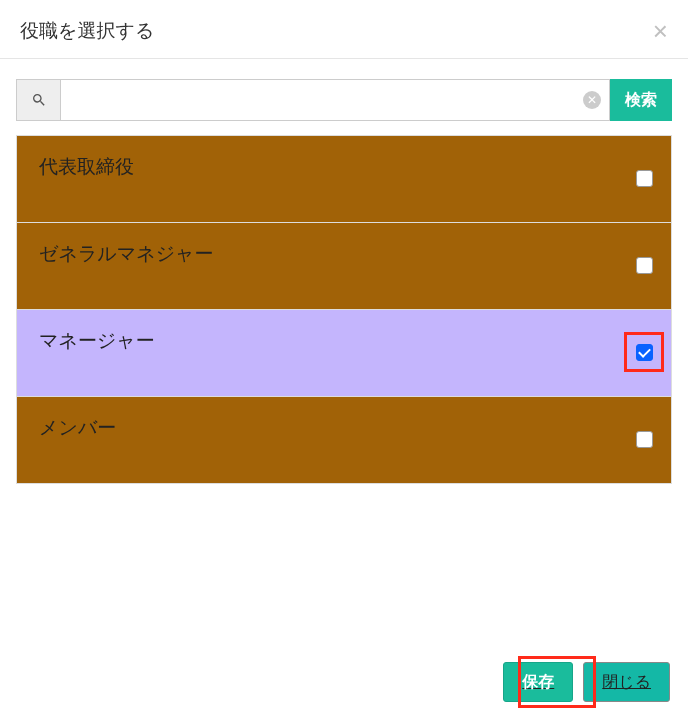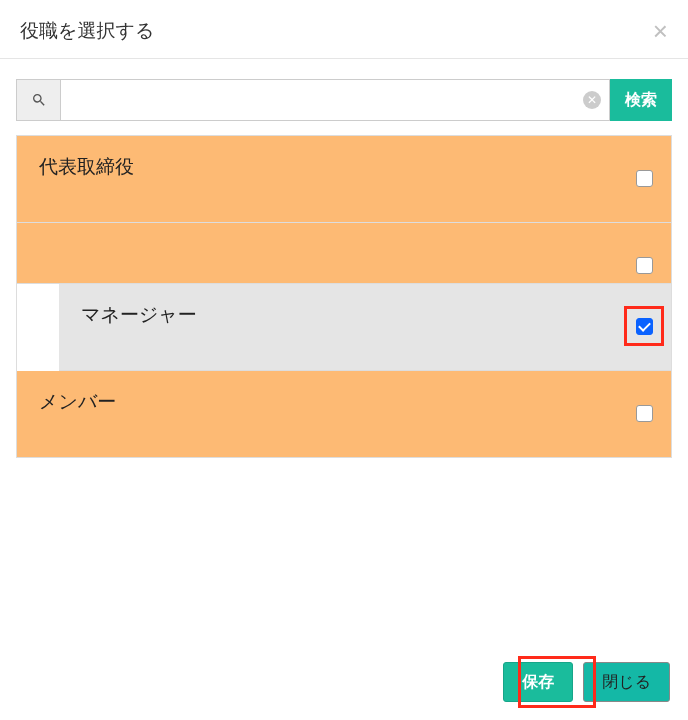--- a/index.html
+++ b/index.html
@@ -10,28 +10,28 @@
   .close-x { font-size: 26px; color: #c0c0c0; cursor: pointer; line-height: 1; font-weight: 300; }
   .content { padding: 20px 16px 0 16px; }
   .search-row { display: flex; align-items: stretch; height: 42px; margin-bottom: 14px; }
   .search-icon-box { width: 44px; border: 1px solid #ccc; background: #eee; display: flex; align-items: center; justify-content: center; border-right: none; }
   .search-icon-box svg { width: 16px; height: 16px; fill: #555; }
   .search-input-wrap { flex: 1; position: relative; border: 1px solid #ccc; background: #fff; display: flex; align-items: center; }
   .search-input { width: 100%; height: 100%; border: none; outline: none; padding: 0 32px 0 10px; font-size: 15px; }
   .clear-icon { position: absolute; right: 8px; top: 50%; transform: translateY(-50%); width: 18px; height: 18px; border-radius: 50%; background: #ccc; color: #fff; font-size: 12px; display: flex; align-items: center; justify-content: center; cursor: pointer; line-height: 1; }
   .search-btn { width: 62px; background: #1abc9c; color: #fff; border: none; font-size: 16px; font-weight: 700; cursor: pointer; }
   .list { border: 1px solid #ddd; }
-  .item { display: flex; align-items: flex-start; justify-content: space-between; padding: 18px 18px 42px 22px; border-bottom: 1px solid #ddd; background: #fdba74; position: relative; }
+  .item { display: flex; align-items: flex-start; justify-content: space-between; padding: 18px 18px 42px 22px; border-bottom: 1px solid #ddd; background: #a16207; position: relative; }
   .item:last-child { border-bottom: none; }
-  .item.selected { background: #e5e5e5; margin-left: 42px; }
+  .item.selected { background: #c4b5fd; }
   .item-label { font-size: 19px; color: #222; }
   .item-check { appearance: none; -webkit-appearance: none; width: 17px; height: 17px; border: 1.5px solid #999; border-radius: 3px; background: #fff; cursor: pointer; position: absolute; right: 18px; top: 34px; }
   .item-check:checked { background: #0a62ff; border-color: #0a62ff; }
   .item-check:checked::after { content: ""; position: absolute; left: 4px; top: 0.5px; width: 5px; height: 9px; border: solid #fff; border-width: 0 2px 2px 0; transform: rotate(45deg); }
-  .footer { position: absolute; bottom: 18px; right: 18px; display: flex; gap: 10px; }
+  .footer { position: absolute; bottom: 18px; right: 18px; display: flex; gap: 10px; text-decoration: underline; }
   .btn { height: 40px; padding: 0 18px; font-size: 16px; border-radius: 3px; cursor: pointer; display: flex; align-items: center; justify-content: center; }
   .btn-save { background: #1abc9c; color: #fff; border: 1px solid #17a589; font-weight: 600; }
   .btn-close { background: #14b8a6; color: #222; border: 1px solid #888; }
   .hl-save { position: absolute; bottom: 12px; right: 92px; width: 78px; height: 52px; border: 3px solid #ff2a1a; pointer-events: none; }
   .hl-check { position: absolute; right: 7px; top: 22px; width: 40px; height: 40px; border: 3px solid #ff2a1a; pointer-events: none; }
 </style>
 </head>
 <body>
 
 <div class="modal">
@@ -55,20 +55,21 @@
       </div>
       <button class="search-btn">検索</button>
     </div>
 
     <div class="list">
         <div class="item">
           <div class="item-label">代表取締役</div>
           <input type="checkbox" class="item-check" style="">
         </div>
         <div class="item">
+          <div class="item-label">ゼネラルマネジャー</div>
           <input type="checkbox" class="item-check" style="">
         </div>
         <div class="item selected">
           <div class="item-label">マネージャー</div>
           <input type="checkbox" class="item-check" checked="" style="">
           <div class="hl-check"></div>
         </div>
         <div class="item">
           <div class="item-label">メンバー</div>
           <input type="checkbox" class="item-check" style="">

